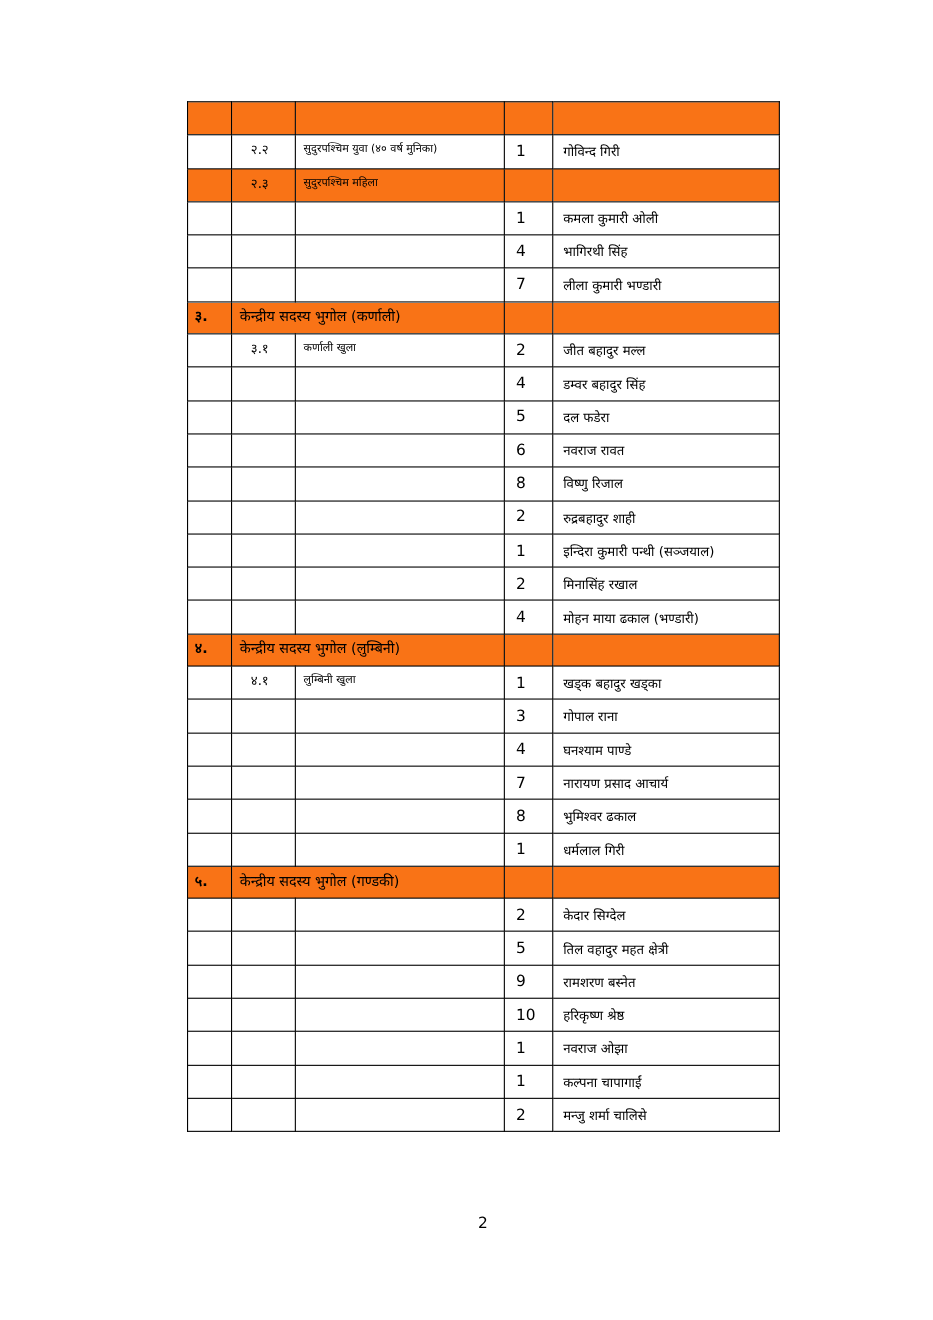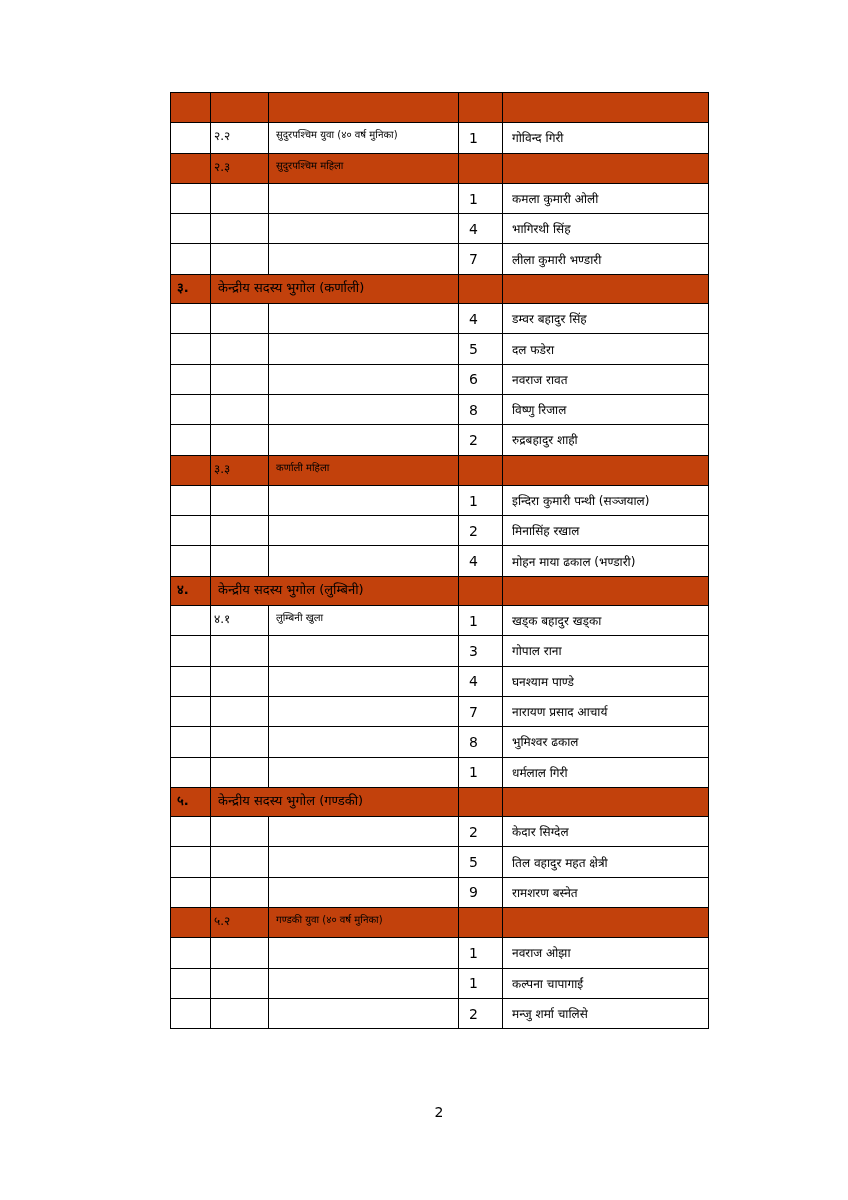--- a/index.html
+++ b/index.html
@@ -8,24 +8,24 @@
     font-family:"DejaVu Sans","Liberation Sans",sans-serif;color:#000;
   }
   table.members{
     position:absolute;left:170px;top:92px;width:538px;
     border-collapse:collapse;table-layout:fixed;
   }
   td{
     border:1px solid #000;height:25.3px;padding:0;overflow:hidden;
     vertical-align:middle;
   }
-  tr.shaded td{background:#c2410c}
+  tr.shaded td{background:#f97316}
   td.serial{font-weight:bold;font-size:13px;vertical-align:top;padding:3px 0 0 6px}
   td.title{font-weight:normal;font-size:13px;vertical-align:top;padding:3px 0 0 7px;white-space:nowrap}
-  td.sub{font-size:12px;vertical-align:top;padding:4px 0 0 3px}
+  td.sub{font-size:12px;vertical-align:top;padding:4px 0 0 17px}
   td.cat{font-size:10px;vertical-align:top;padding:4px 0 0 7px;white-space:nowrap}
   td.rank{font-size:14px;padding-left:10px}
   td.nm{font-size:12px;padding-left:9px;white-space:nowrap}
   #pagenum{
     position:absolute;left:170px;top:1104px;width:538px;text-align:center;
     font-size:14px;
   }
 </style>
 </head>
 <body>
@@ -86,20 +86,27 @@
     <td class="nm">लीला कुमारी भण्डारी</td>
   </tr>
 
   <tr class="shaded">
     <td class="serial">३.</td>
     <td class="title" colspan="2">केन्द्रीय सदस्य भुगोल (कर्णाली)</td>
     <td class="rank"></td>
     <td class="nm"></td>
   </tr>
 
+  <tr>
+    <td class="serial"></td>
+    <td class="sub">३.१</td>
+    <td class="cat">कर्णाली खुला</td>
+    <td class="rank">2</td>
+    <td class="nm">जीत बहादुर मल्ल</td>
+  </tr>
 
   <tr>
     <td class="serial"></td>
     <td class="sub"></td>
     <td class="cat"></td>
     <td class="rank">4</td>
     <td class="nm">डम्वर बहादुर सिंह</td>
   </tr>
   <tr>
     <td class="serial"></td>
@@ -125,27 +132,20 @@
 
 
   <tr>
     <td class="serial"></td>
     <td class="sub"></td>
     <td class="cat"></td>
     <td class="rank">2</td>
     <td class="nm">रुद्रबहादुर शाही</td>
   </tr>
 
-  <tr class="shaded">
-    <td class="serial"></td>
-    <td class="sub">३.३</td>
-    <td class="cat">कर्णाली महिला</td>
-    <td class="rank"></td>
-    <td class="nm"></td>
-  </tr>
 
   <tr>
     <td class="serial"></td>
     <td class="sub"></td>
     <td class="cat"></td>
     <td class="rank">1</td>
     <td class="nm">इन्दिरा कुमारी पन्थी (सञ्जयाल)</td>
   </tr>
   <tr>
     <td class="serial"></td>
@@ -237,28 +237,28 @@
     <td class="rank">5</td>
     <td class="nm">तिल वहादुर महत क्षेत्री</td>
   </tr>
   <tr>
     <td class="serial"></td>
     <td class="sub"></td>
     <td class="cat"></td>
     <td class="rank">9</td>
     <td class="nm">रामशरण बस्नेत</td>
   </tr>
-
-  <tr class="shaded">
-    <td class="serial"></td>
-    <td class="sub">५.२</td>
-    <td class="cat">गण्डकी युवा (४० वर्ष मुनिका)</td>
-    <td class="rank"></td>
-    <td class="nm"></td>
-  </tr>
+  <tr>
+    <td class="serial"></td>
+    <td class="sub"></td>
+    <td class="cat"></td>
+    <td class="rank">10</td>
+    <td class="nm">हरिकृष्ण श्रेष्ठ</td>
+  </tr>
+
 
   <tr>
     <td class="serial"></td>
     <td class="sub"></td>
     <td class="cat"></td>
     <td class="rank">1</td>
     <td class="nm">नवराज ओझा</td>
   </tr>
 
 

